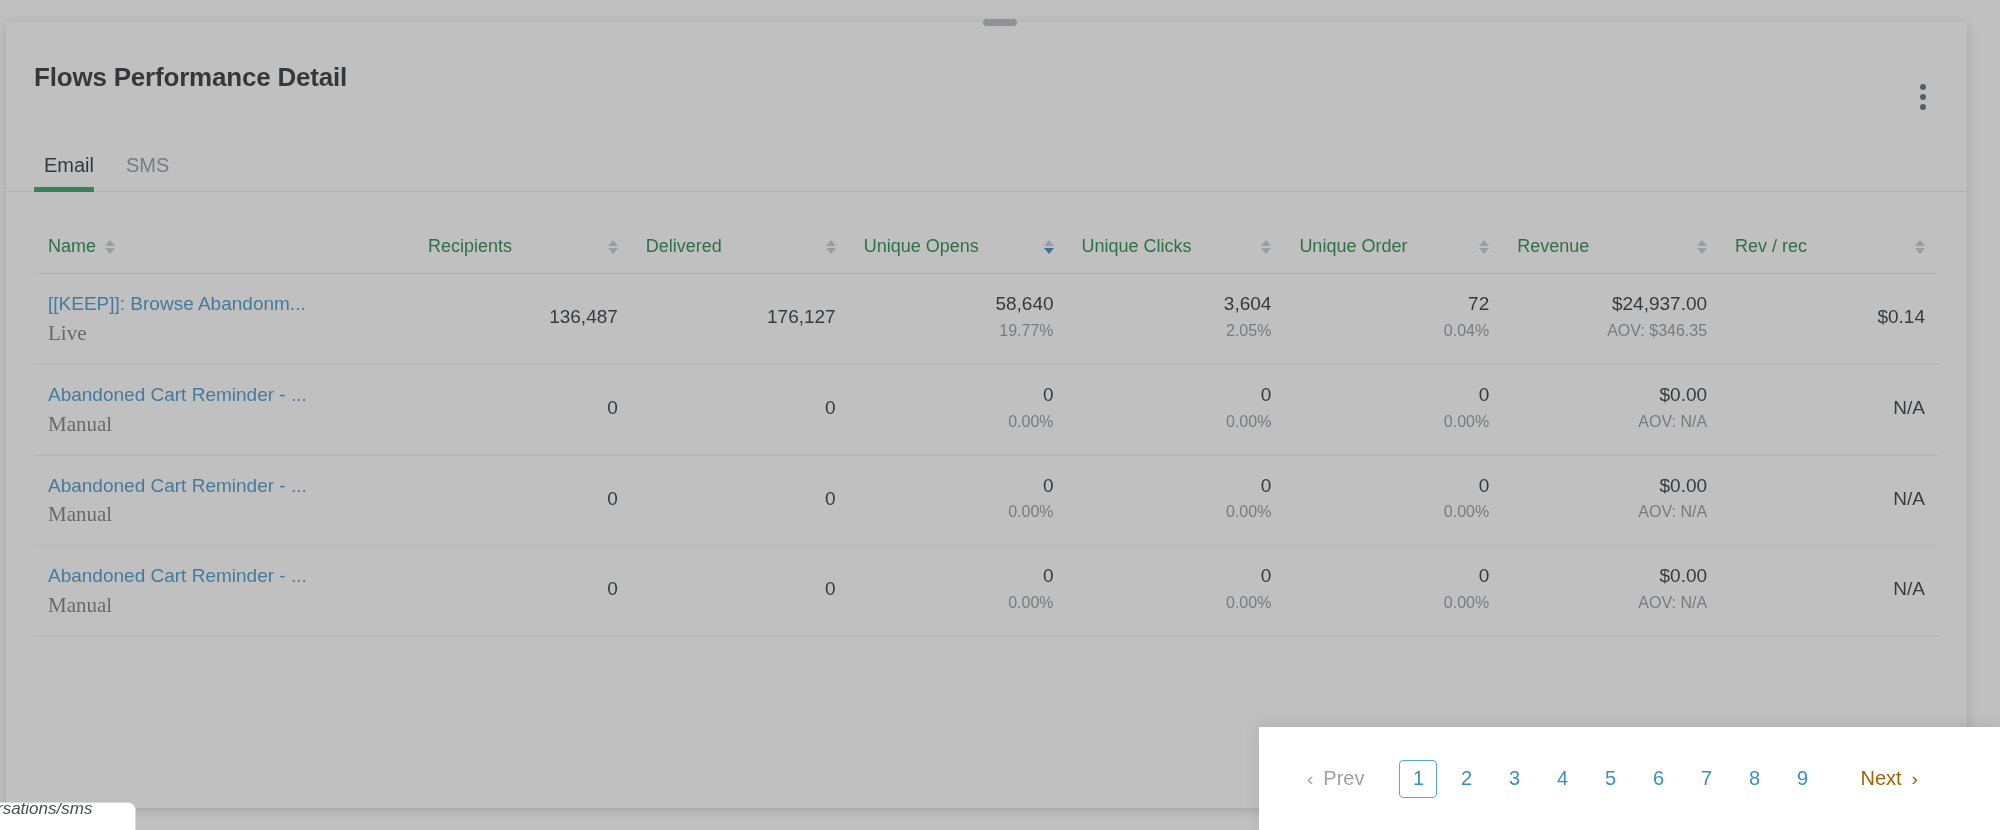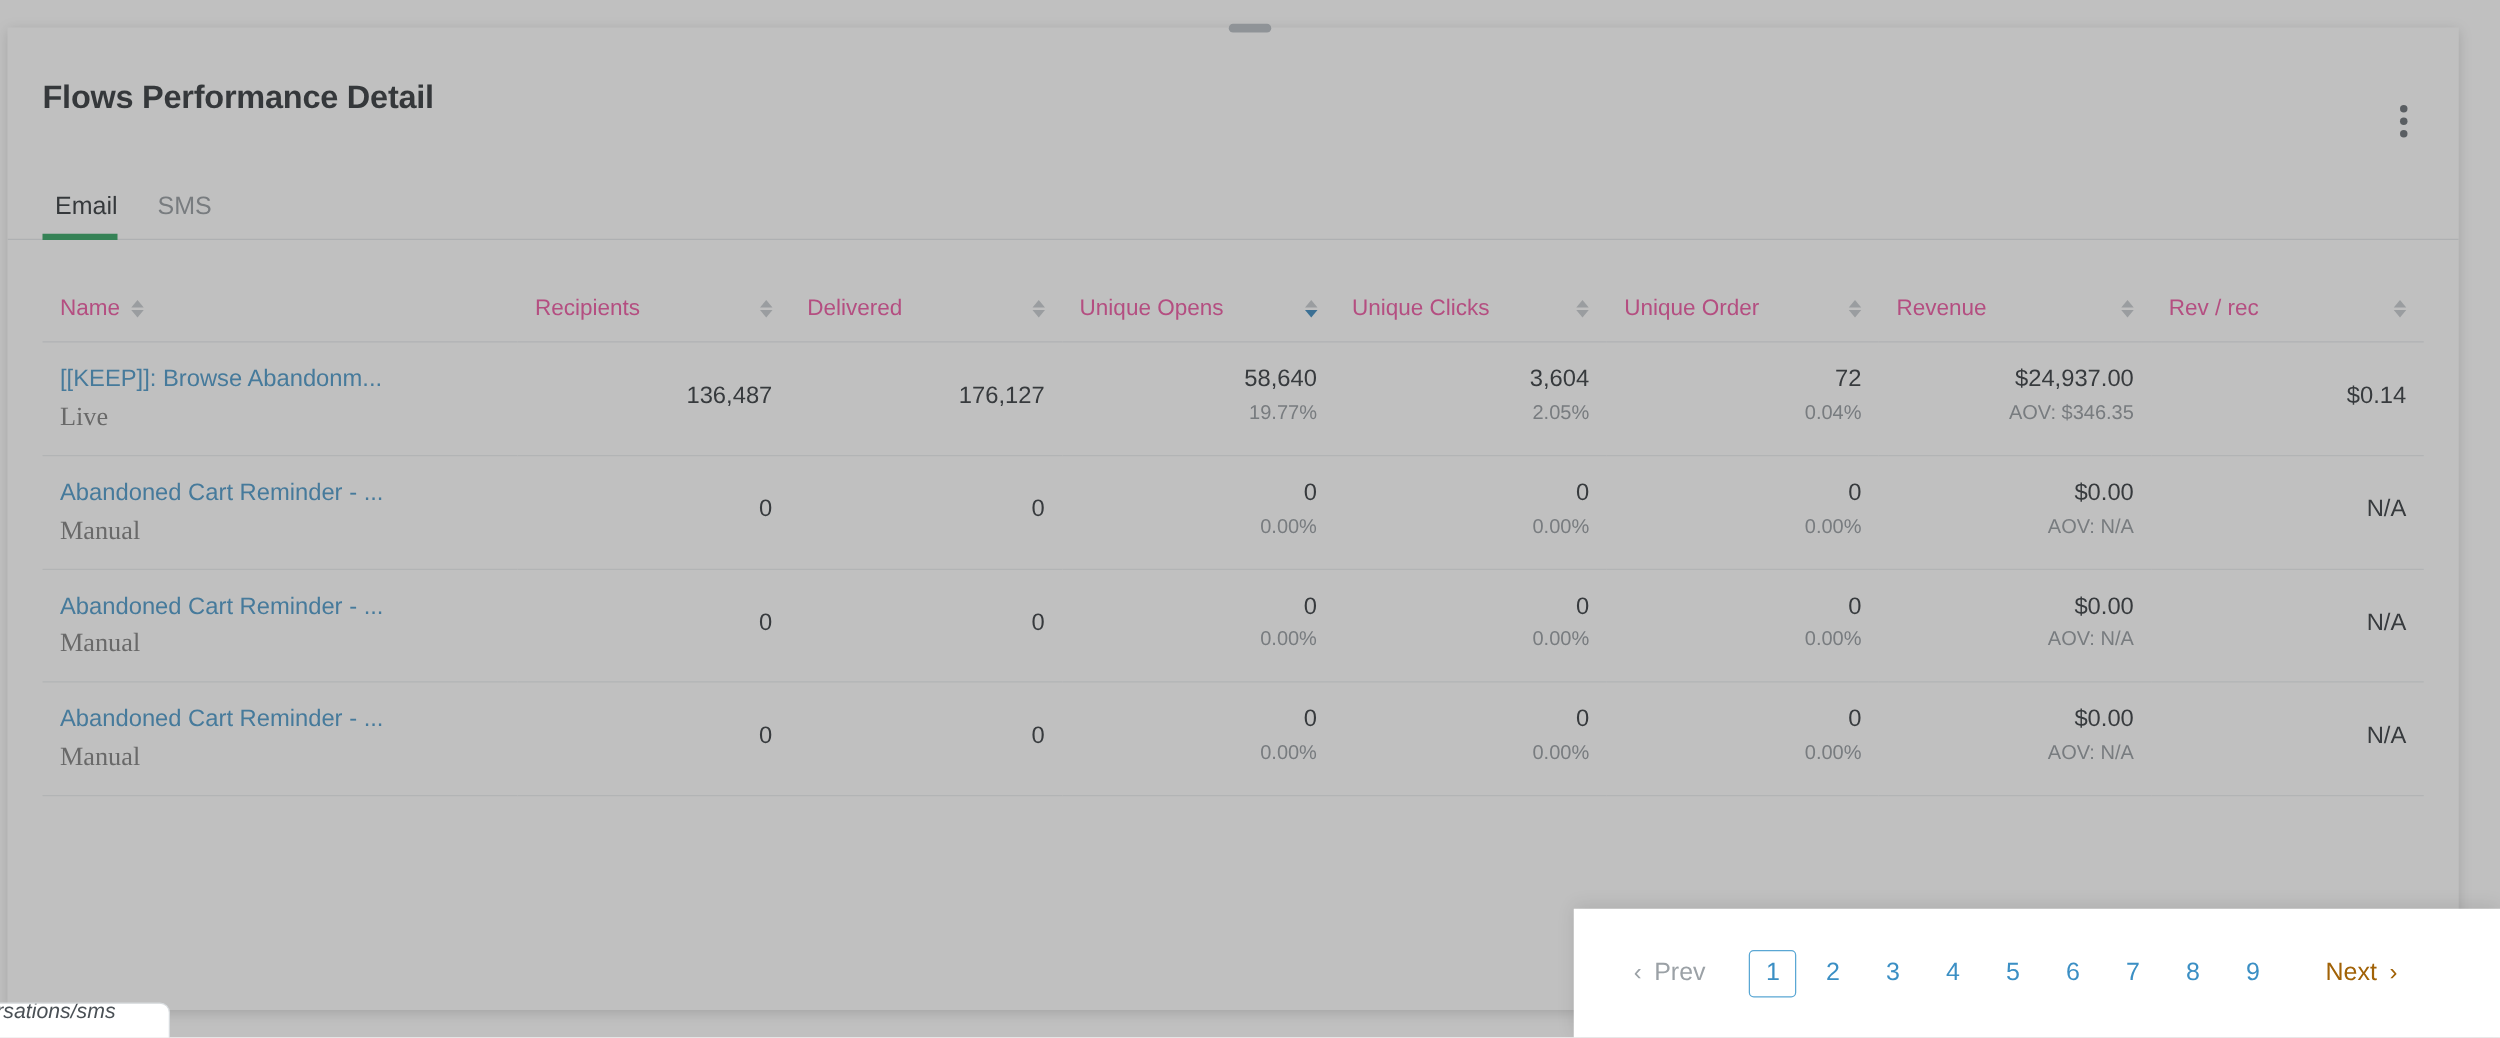--- a/index.html
+++ b/index.html
@@ -124,21 +124,21 @@
   
   table.flows {
     width:calc(100% - 56px);
     margin:30px 28px 0 28px;
     border-collapse:collapse;
     table-layout:fixed;
   }
   table.flows th {
     font-weight:normal;
     font-size:18px;
-    color:#ec4899;
+    color:#15803d;
     padding:14px 14px 16px 14px;
     border-bottom:1px solid #e6e9eb;
     white-space:nowrap;
     cursor:pointer;
     vertical-align:middle;
   }
   th .th-inner {
     display:inline-flex;
     align-items:center;
     gap:9px;

